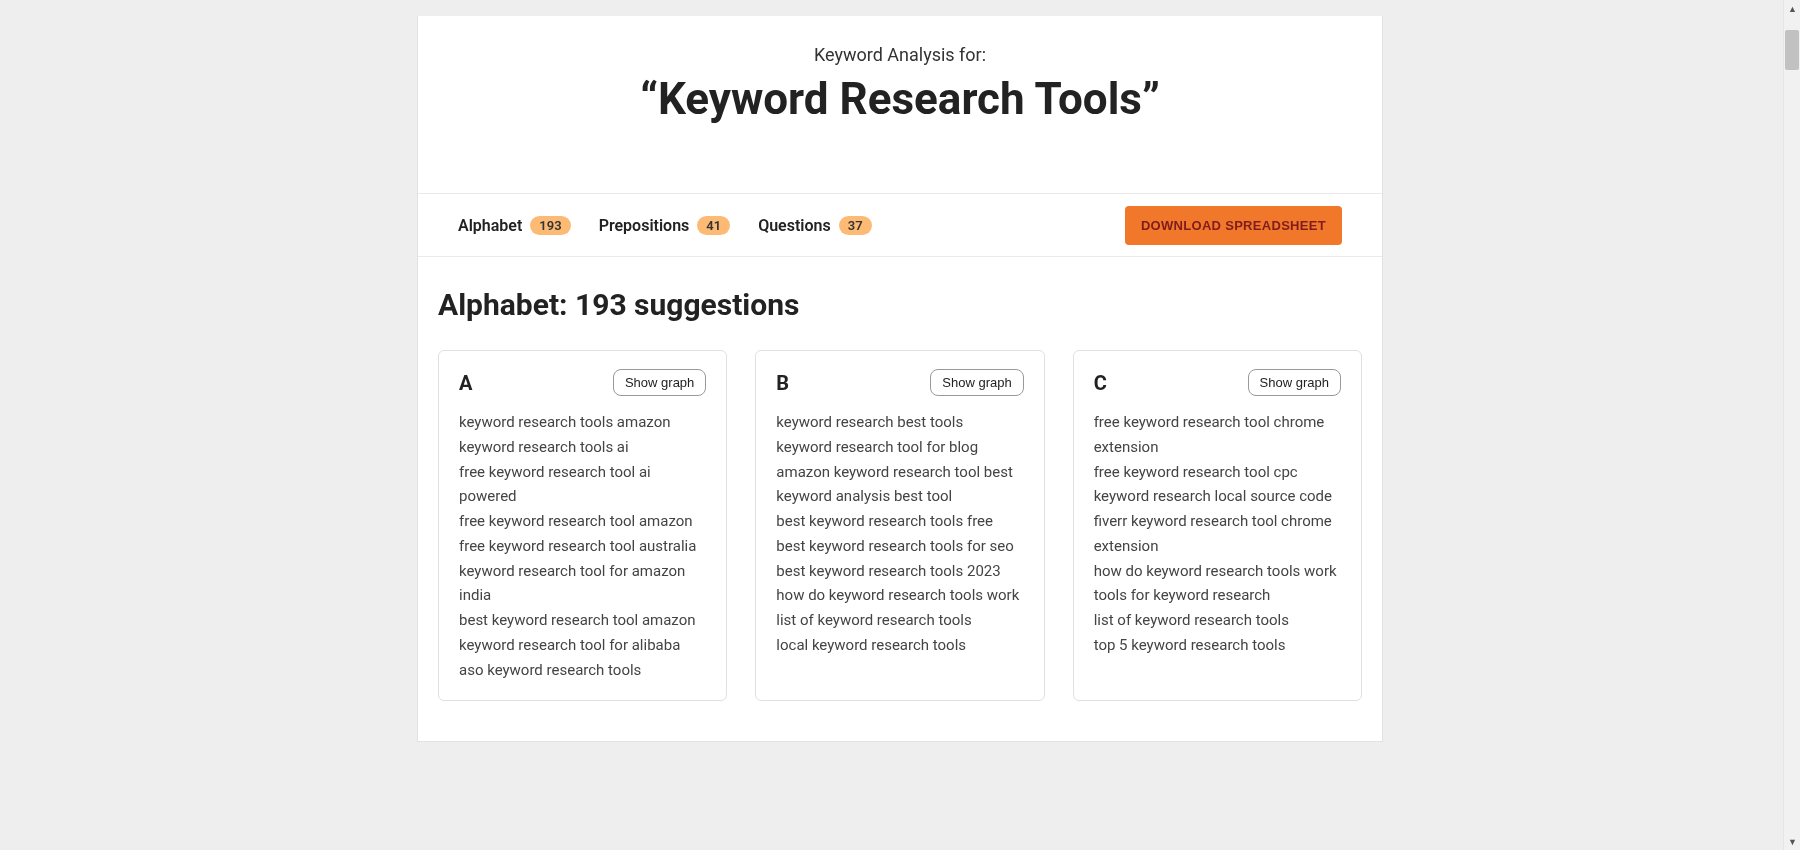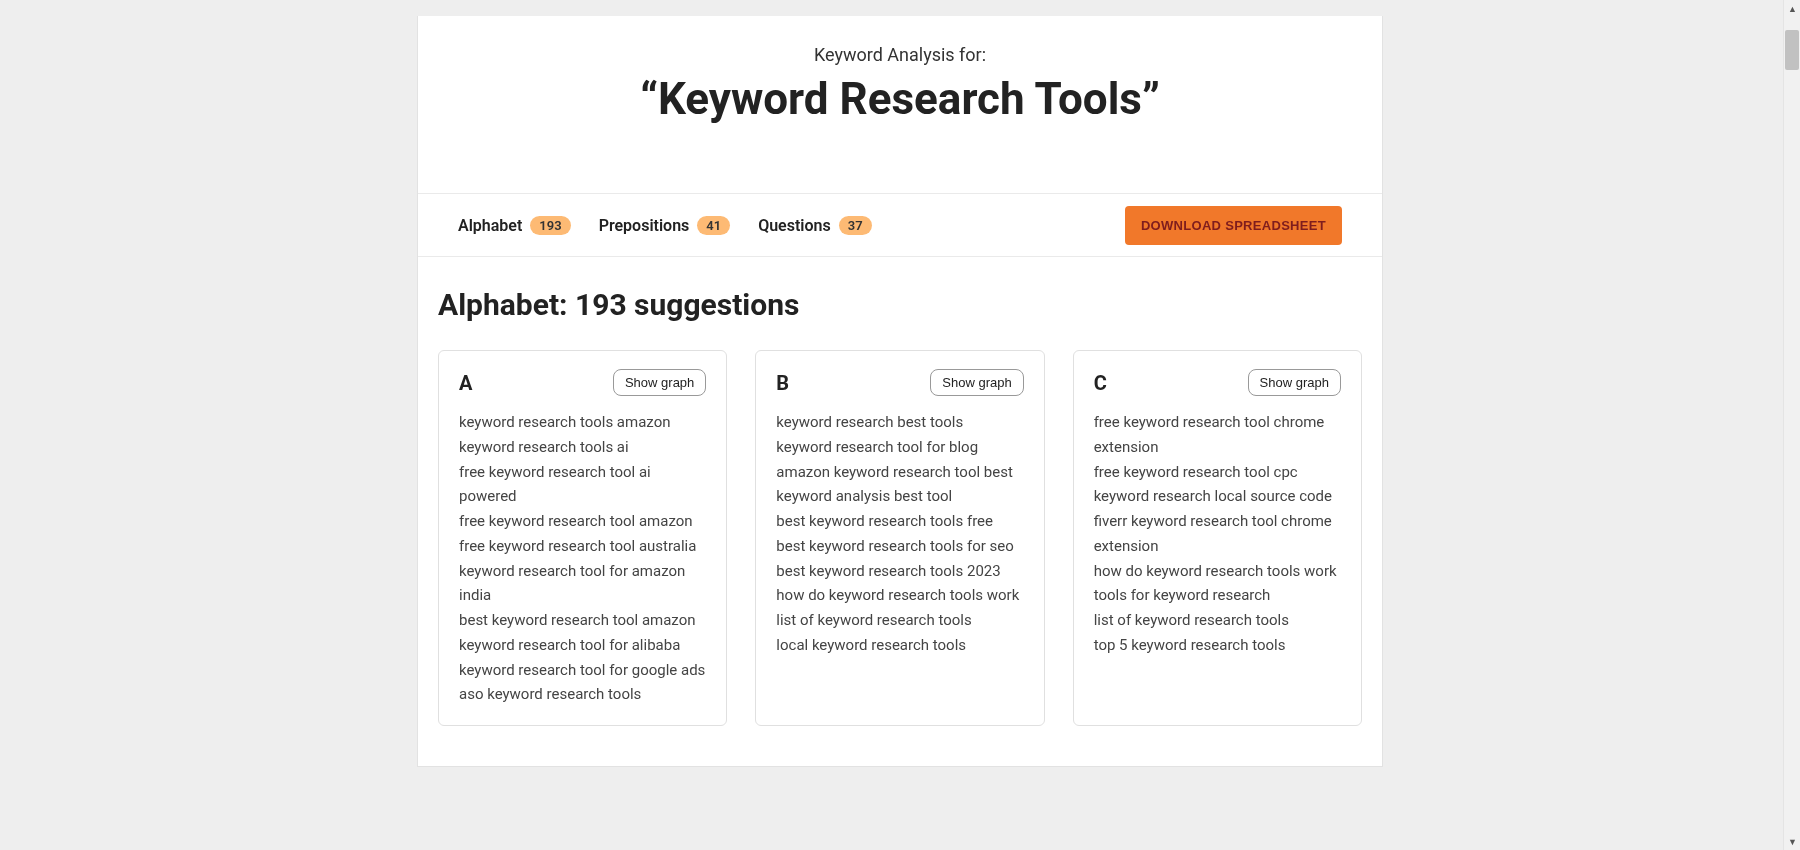--- a/index.html
+++ b/index.html
@@ -191,21 +191,20 @@
         </div>
         <div class="kw-list">
           <div>keyword research tools amazon</div>
           <div>keyword research tools ai</div>
           <div>free keyword research tool ai powered</div>
           <div>free keyword research tool amazon</div>
           <div>free keyword research tool australia</div>
           <div>keyword research tool for amazon india</div>
           <div>best keyword research tool amazon</div>
           <div>keyword research tool for alibaba</div>
-          <div>keyword research tool for google ads</div>
           <div>aso keyword research tools</div>
         </div>
       </div>
 
       <div class="card">
         <div class="card-head">
           <div class="card-letter">B</div>
           <button class="show-graph">Show graph</button>
         </div>
         <div class="kw-list">

